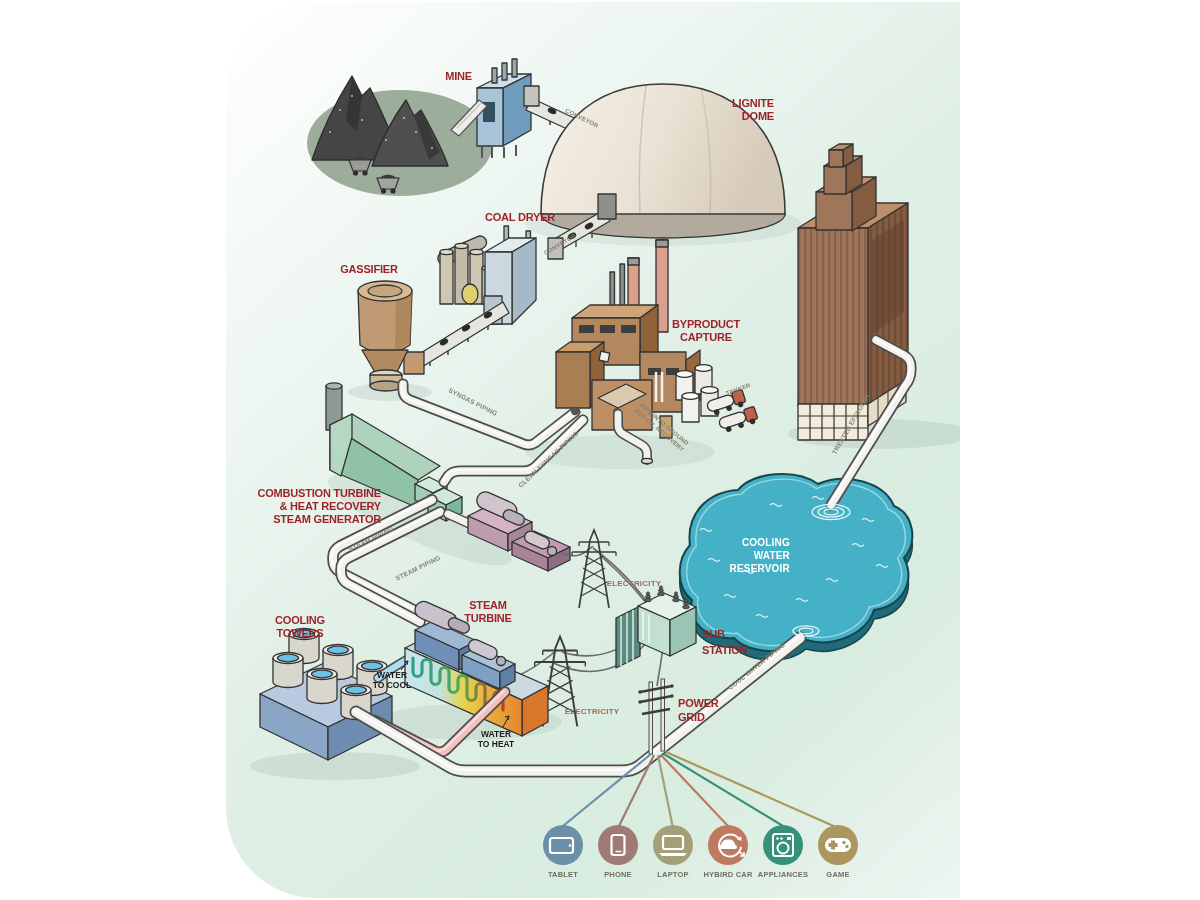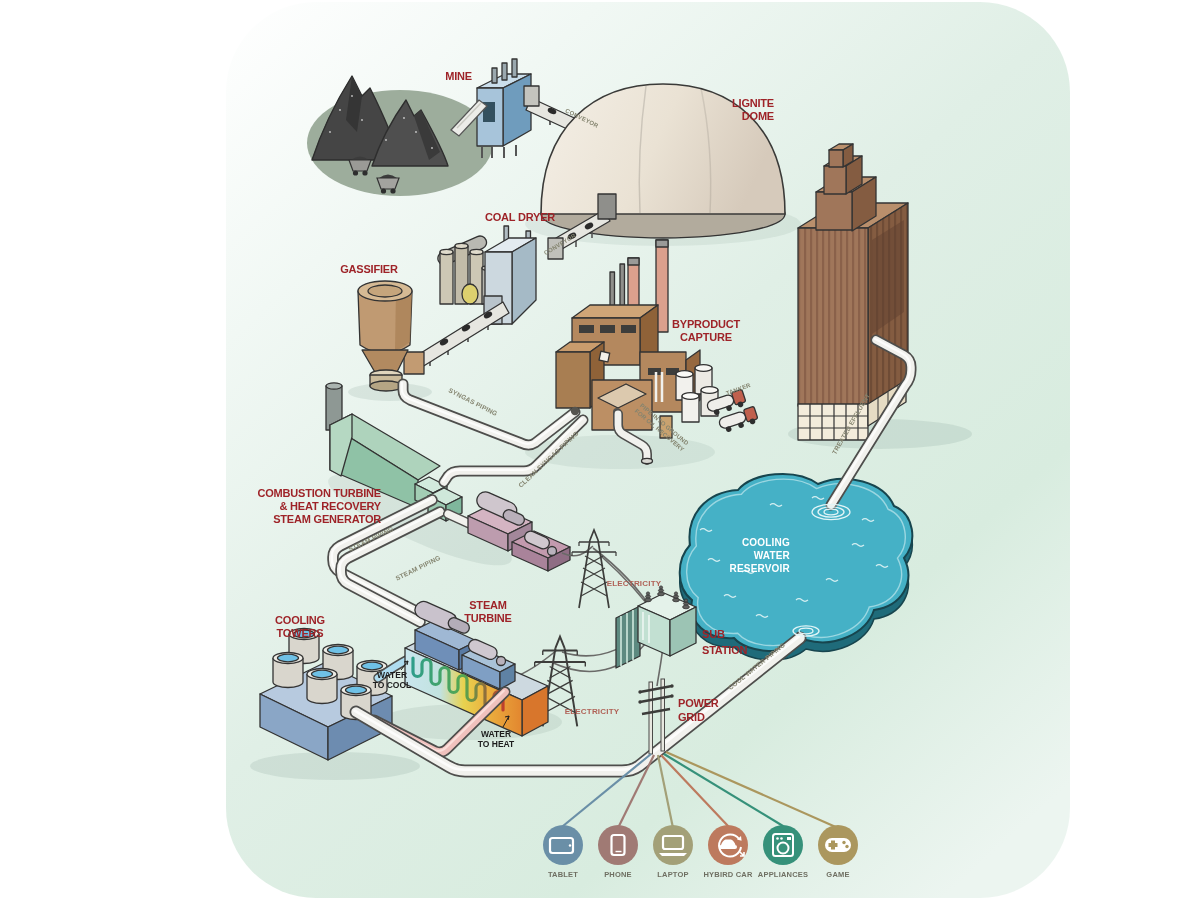--- a/index.html
+++ b/index.html
@@ -1,16 +1,16 @@
 <!DOCTYPE html>
 <html><head>
 <meta charset="utf-8">
 <style>
   html,body{margin:0;padding:0;background:#ffffff;}
-  #stage{position:relative;width:1200px;height:900px;background:#ffffff;overflow:hidden;}
+  #stage{position:relative;width:960px;height:900px;background:#ffffff;overflow:hidden;}
   svg{display:block;}
   text{font-family:"Liberation Sans",sans-serif;}
   .lbl-red{font-weight:bold;font-size:11px;fill:#9e2328;letter-spacing:-0.2px;}
   .lbl-white{font-weight:bold;font-size:10px;fill:#ffffff;letter-spacing:0.2px;}
   .lbl-sm{font-weight:bold;font-size:6.5px;fill:#84846f;letter-spacing:0.2px;}
   .lbl-tiny{font-weight:bold;font-size:6px;fill:#84846f;letter-spacing:0.2px;}
   .lbl-elec{font-weight:bold;font-size:8px;fill:#b06257;letter-spacing:0.2px;}
   .lbl-dark{font-weight:bold;font-size:8.5px;fill:#1d1d1d;}
   .lbl-dev{font-weight:bold;font-size:7.5px;fill:#6f6f62;letter-spacing:0.2px;}
   .ln{stroke:#333333;stroke-width:1.3;stroke-linejoin:round;}

